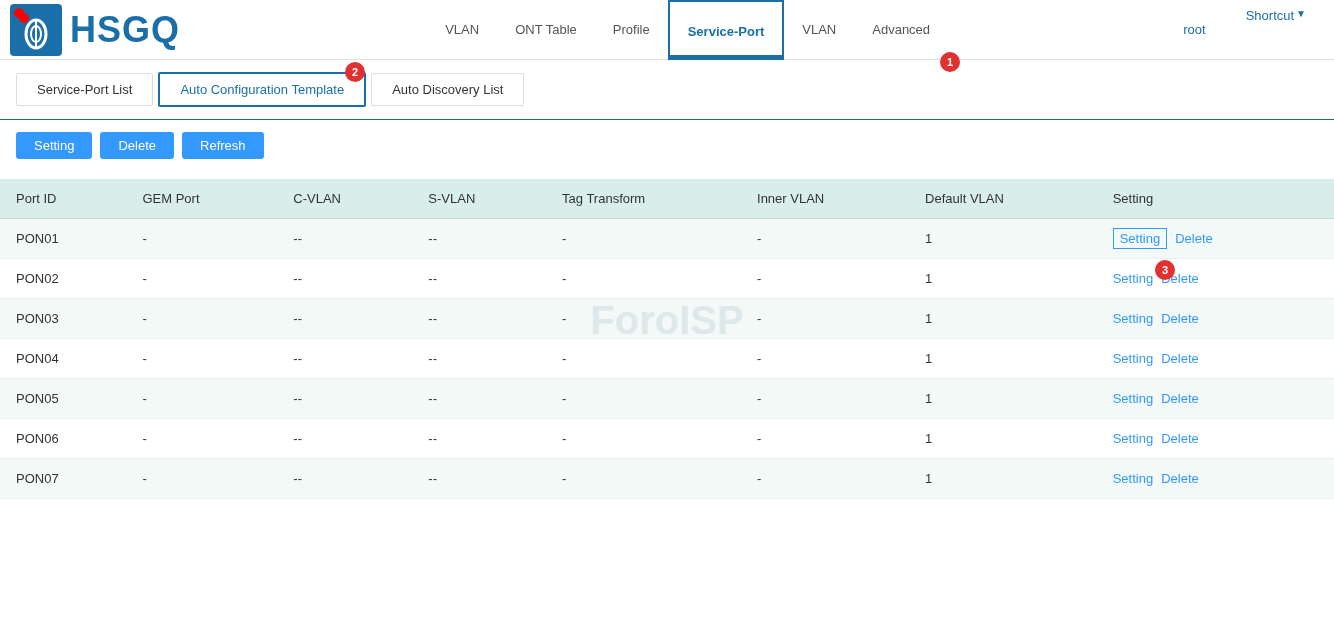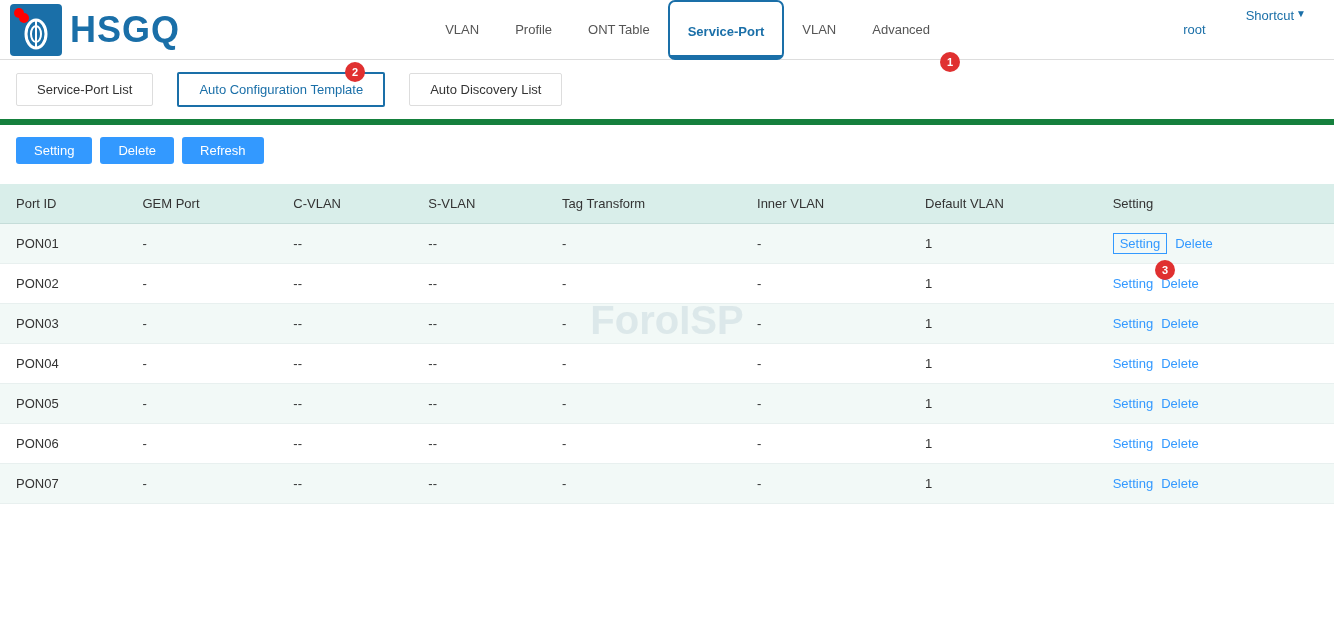--- a/index.html
+++ b/index.html
@@ -85,22 +85,22 @@
     .dropdown-arrow {
       font-size: 10px;
       color: #1a6fa8;
     }
 
     
     .subtabs {
       display: flex;
       align-items: center;
       padding: 12px 16px;
-      border-bottom: 6px solid #15803d;
-      gap: 24px;
+      border-bottom: 1px solid #15803d;
+      gap: 5px;
     }
     .subtab {
       padding: 8px 20px;
       border: 1px solid #ddd;
       border-radius: 2px;
       cursor: pointer;
       background: #fff;
       color: #333;
       font-size: 13px;
     }
@@ -197,21 +197,20 @@
       font-size: 11px;
       font-weight: bold;
       position: absolute;
     }
     .badge-1 { top: 52px; left: 940px; }
     .badge-2 { top: 62px; left: 345px; }
     .badge-3 { top: 260px; left: 1155px; }
 
     .active-underline {
       position: relative;
-      border-radius: 7px;
     }
     .active-underline::after {
       content: '';
       position: absolute;
       bottom: 0;
       left: 0;
       right: 0;
       height: 3px;
       background: #1a6fa8;
     }
@@ -233,22 +232,22 @@
         <ellipse cx="20" cy="24" rx="10" ry="14" fill="none" stroke="white" stroke-width="3"></ellipse>
         <ellipse cx="20" cy="24" rx="5" ry="8" fill="none" stroke="white" stroke-width="2"></ellipse>
         <line x1="20" y1="10" x2="20" y2="38" stroke="white" stroke-width="2"></line>
       </svg>
     </div>
     <span class="logo-text">HSGQ</span>
   </div>
 
   <nav class="nav">
     <a class="nav-item">VLAN</a>
+    <a class="nav-item">ONT Table</a>
     <a class="nav-item">Profile</a>
-    <a class="nav-item">ONT Table</a>
     <a class="nav-item active active-underline" style="border:2px solid #1a6fa8; padding-bottom:5px;">Service-Port</a>
     <a class="nav-item">VLAN</a>
     <a class="nav-item">Advanced</a>
   </nav>
 
   <div class="nav-right">
     <a class="nav-item">root</a>
     <span class="nav-item shortcut">
       <span>Shortcut</span>
       <span class="dropdown-arrow">▼</span>

